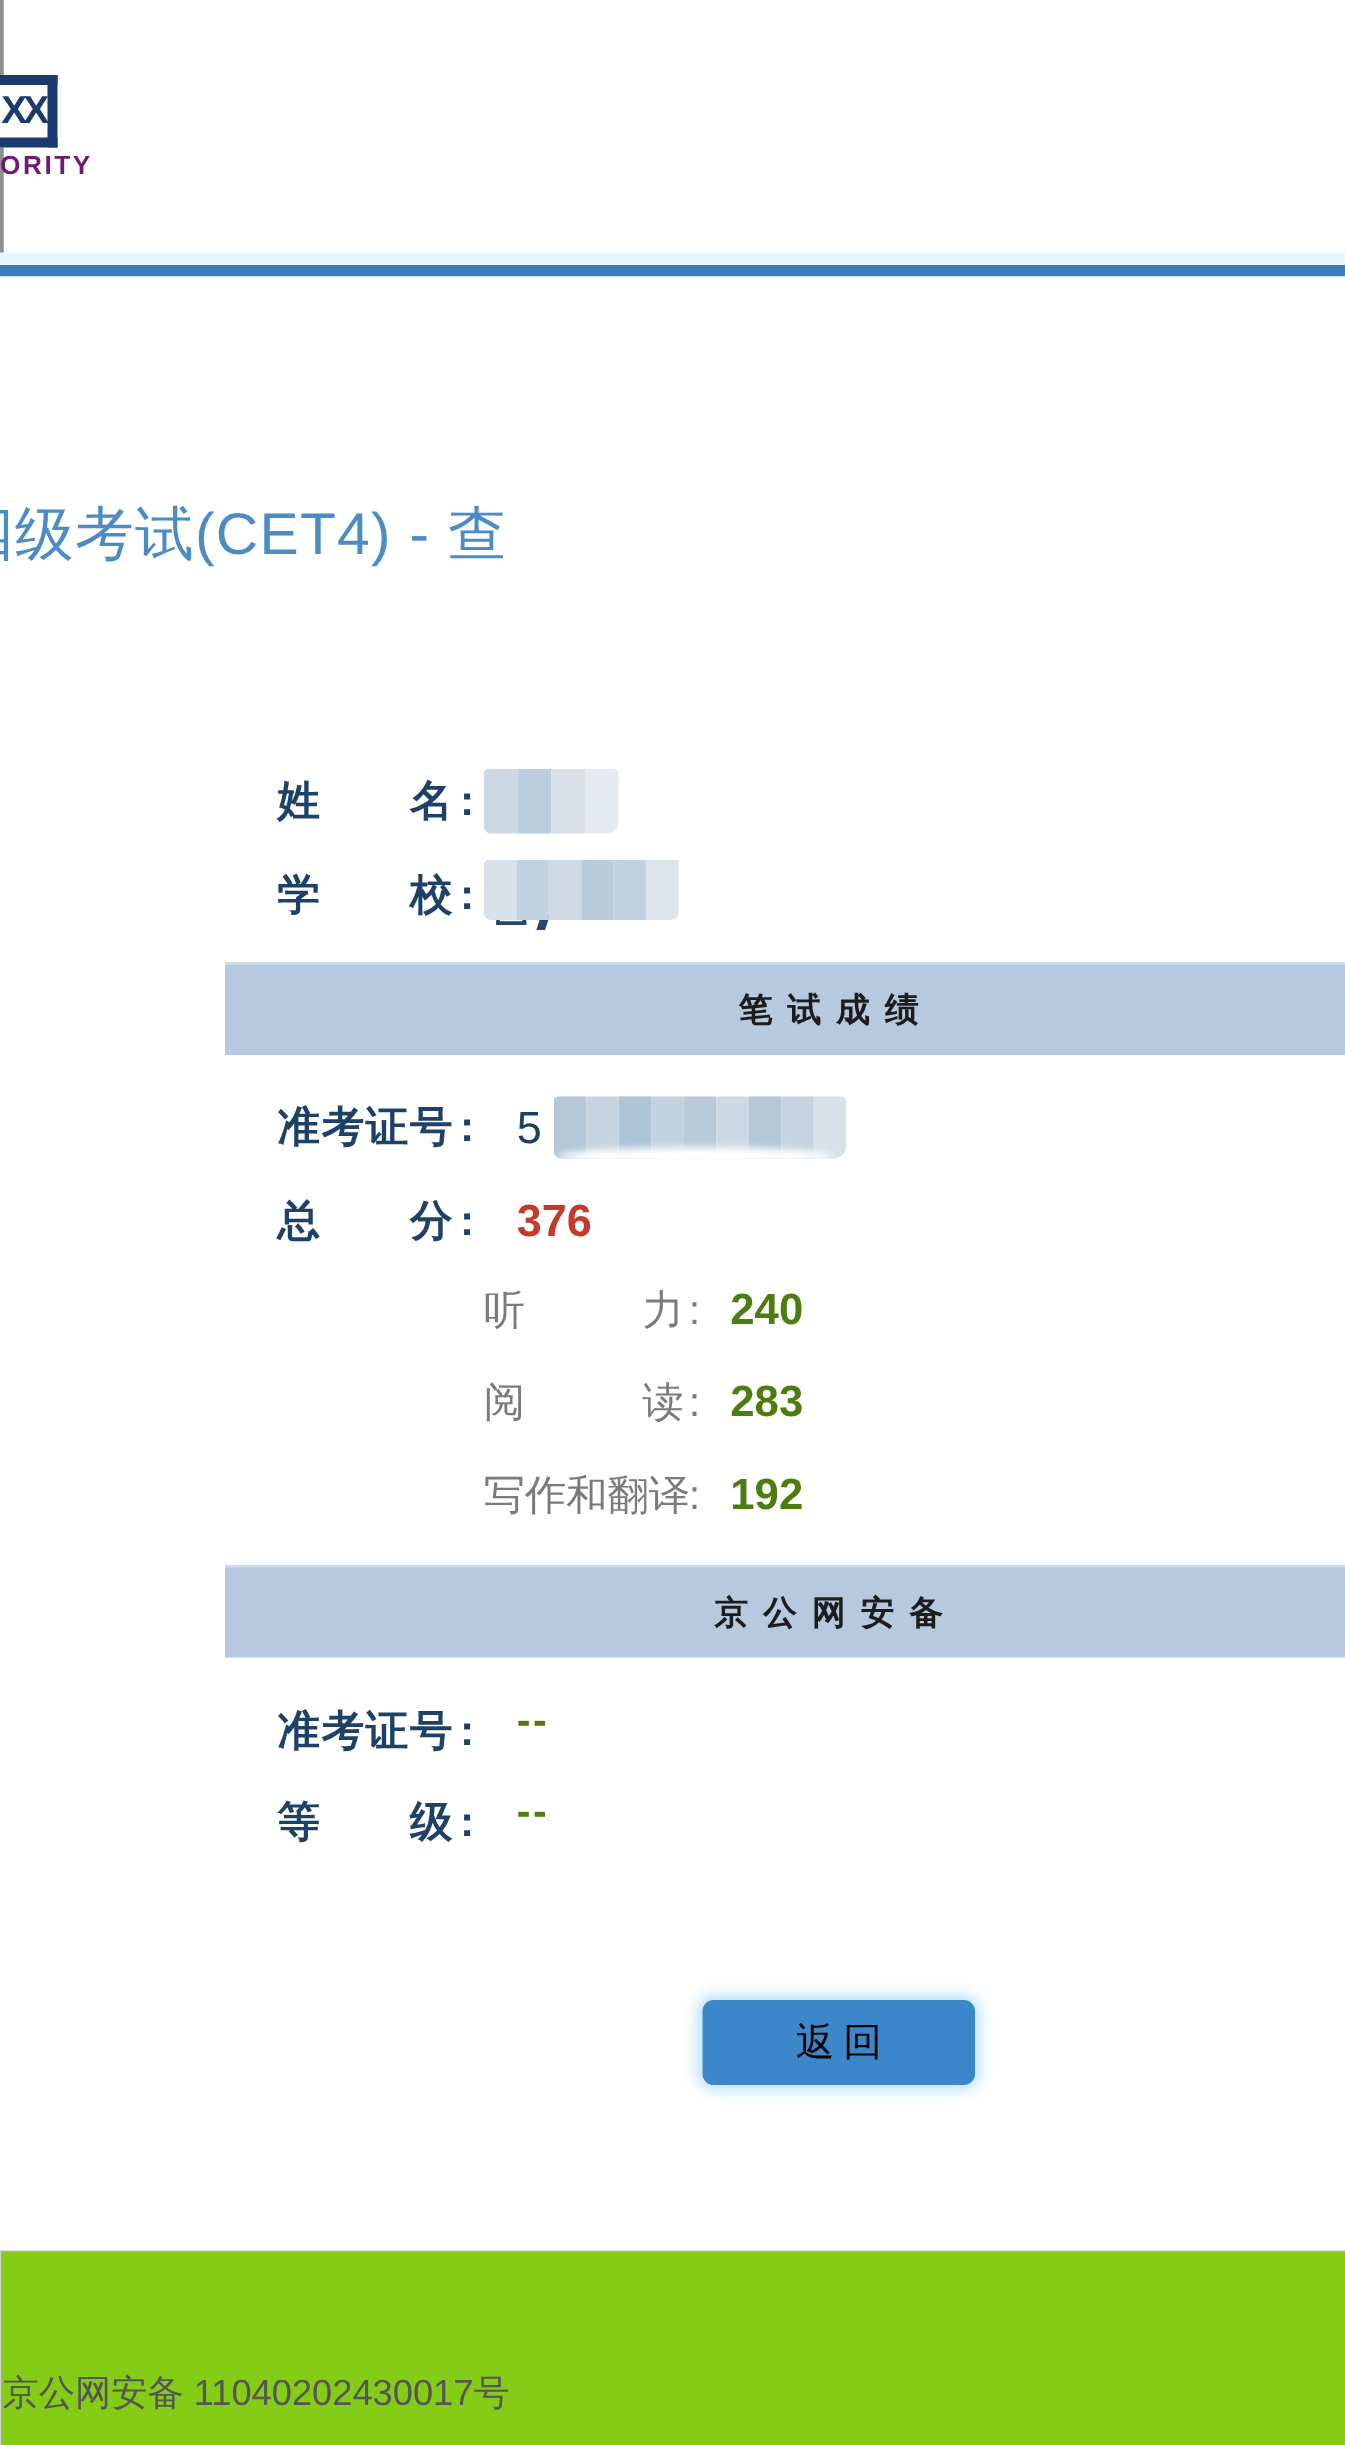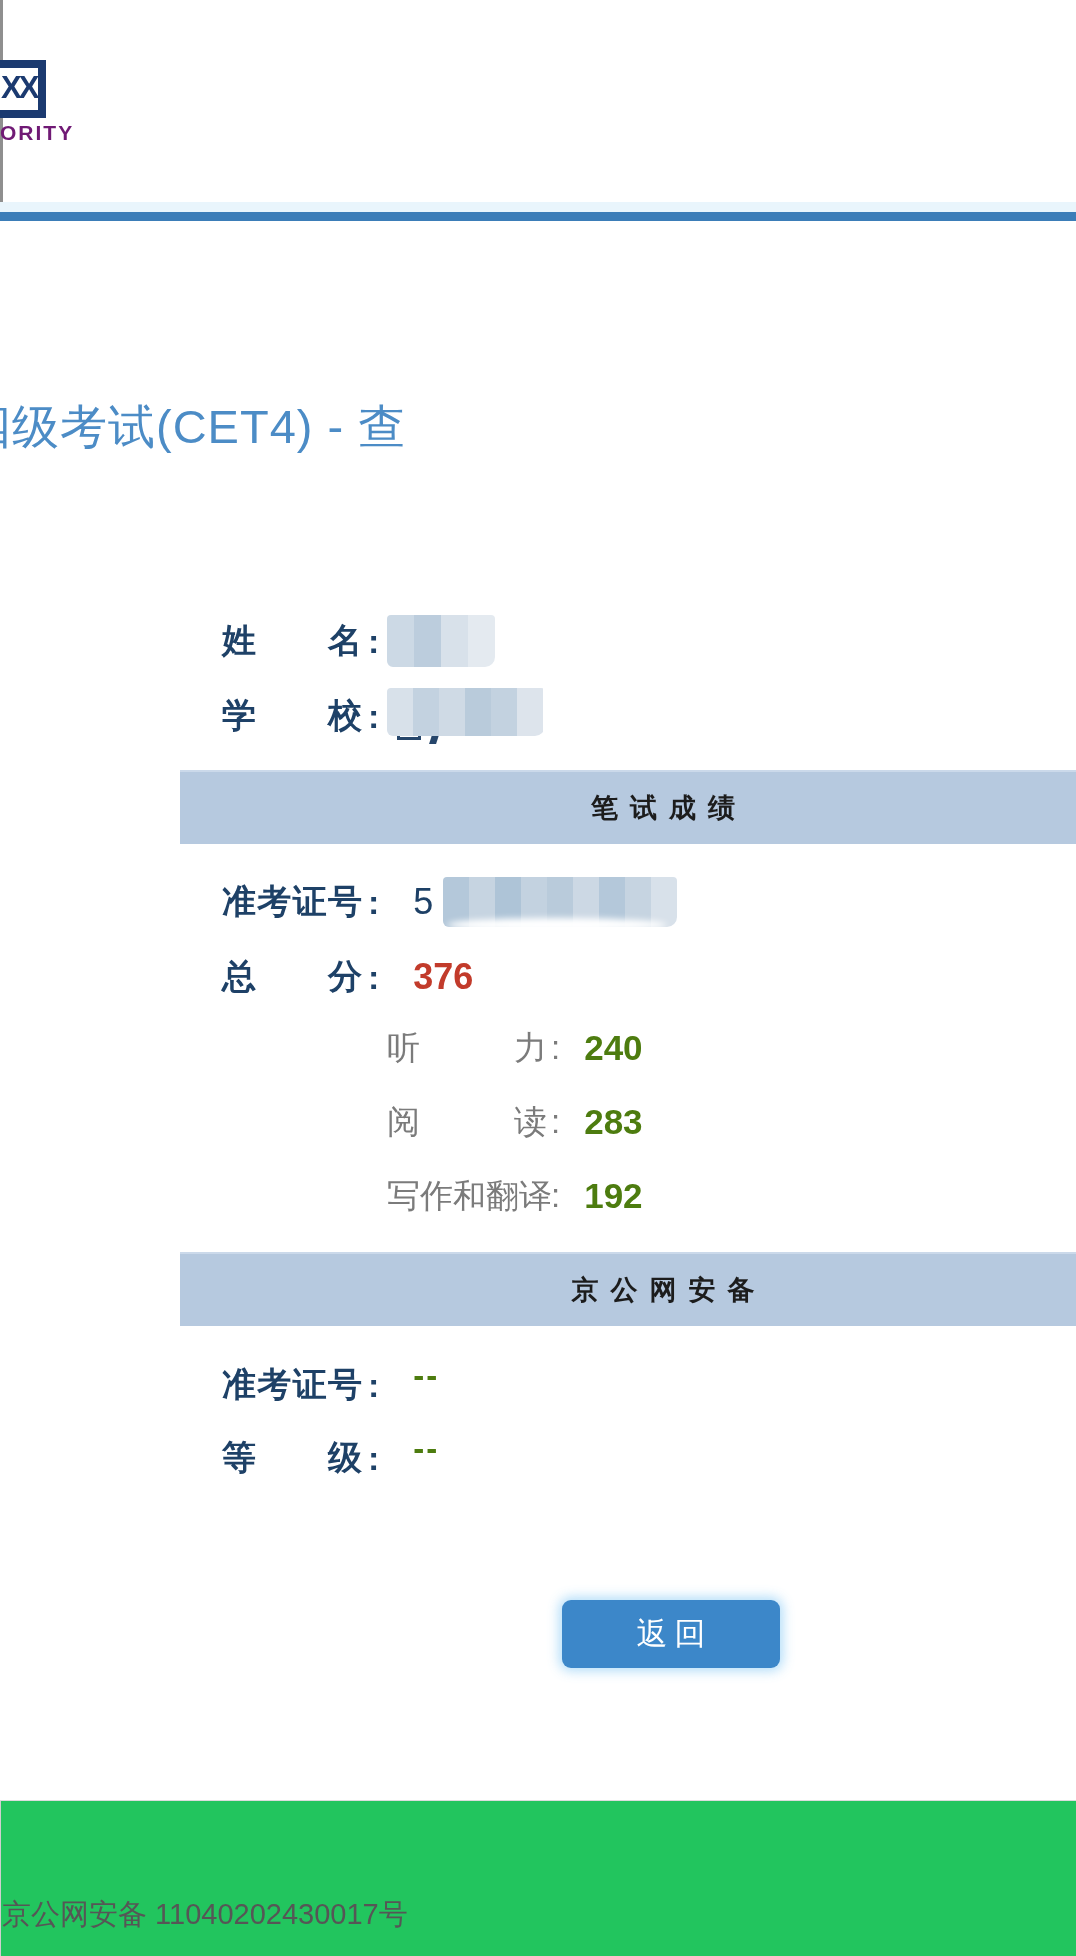--- a/index.html
+++ b/index.html
@@ -58,24 +58,24 @@
   .blur-fade::after{content:"";position:absolute;left:4px;right:10px;bottom:-5px;height:14px;
     background:#ffffff;border-radius:50%;filter:blur(3px);}
   .c1{background:#ccd9e5;} .c2{background:#bccddd;} .c3{background:#d8e1ea;} .c4{background:#e4eaf0;}
   .c5{background:#c3d2e0;} .c6{background:#b9cbdb;} .c7{background:#cfdae5;} .c8{background:#dde4ec;}
   .c9{background:#b4c8da;} .c10{background:#aec4d7;} .c11{background:#c6d4e1;} .c12{background:#ccd8e4;}
 
   
   .back-button{position:absolute;left:562px;top:1600px;width:218px;height:68px;background:#3c87c9;
     border-radius:9px;display:flex;align-items:center;justify-content:center;cursor:pointer;
     box-shadow:0 0 12px 3px rgba(165,215,248,0.85);}
-  .back-button span{color:#ffffff;font-size:31px;letter-spacing:7px;text-indent:7px;}
-
-  
-  .footer{position:absolute;left:0;top:1800px;width:1076px;height:156px;background:#22c55e;border-top:1px solid #dcdcdc;}
+  .back-button span{color:#000000;font-size:31px;letter-spacing:7px;text-indent:7px;}
+
+  
+  .footer{position:absolute;left:0;top:1800px;width:1076px;height:156px;background:#84cc16;border-top:1px solid #dcdcdc;}
   .footer-edge{position:absolute;left:0;top:0;width:1px;height:156px;background:#cfcfcf;}
   .beian{position:absolute;left:2px;top:94px;font-size:29px;color:#565656;}
 </style>
 </head>
 <body>
 
 <div class="left-edge-line"></div>
 
 <div class="logo-box">
   <span>XX</span>

